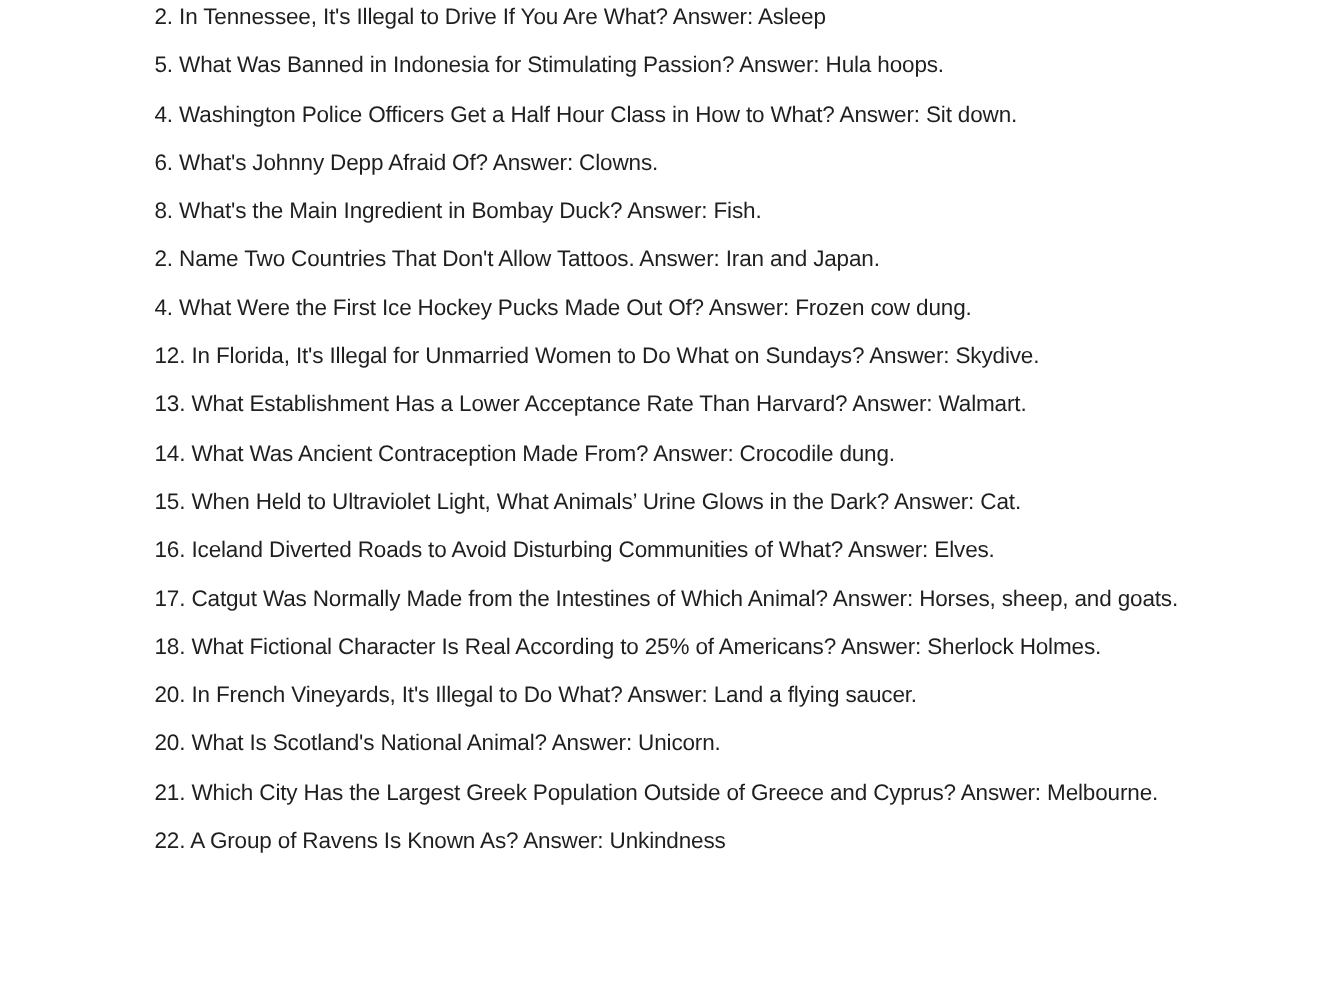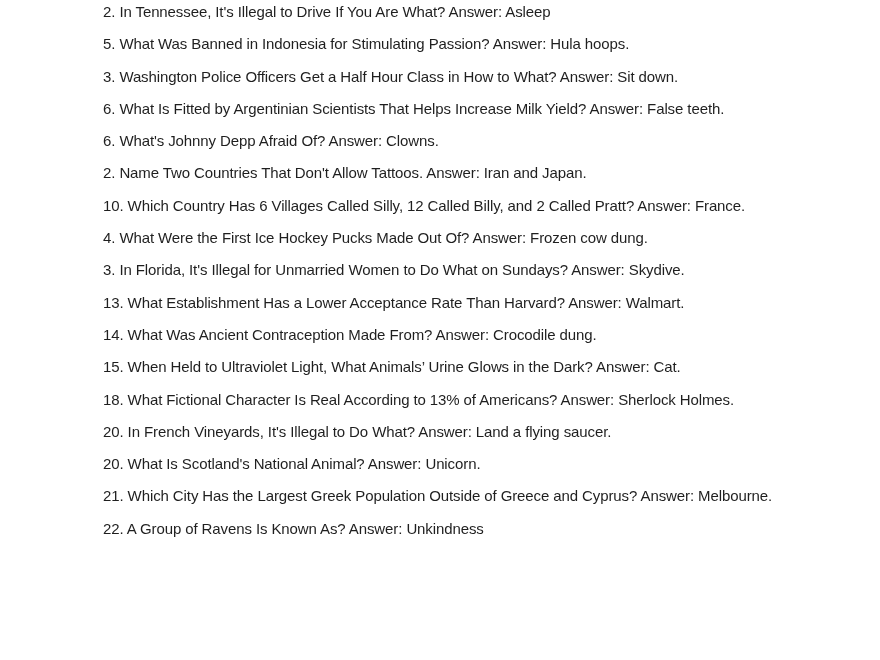--- a/index.html
+++ b/index.html
@@ -36,29 +36,30 @@
     white-space: nowrap;
   }
 </style>
 </head>
 <body style="background: rgb(255, 255, 255);">
 
 <main class="page">
   <ol class="qlist" id="question-list" style="color: rgb(31, 31, 31);">
       <li class="qitem">2. In Tennessee, It's Illegal to Drive If You Are What? Answer: Asleep</li>
       <li class="qitem">5. What Was Banned in Indonesia for Stimulating Passion? Answer: Hula hoops.</li>
-      <li class="qitem">3. Washington Police Officers Get a Half Hour Class in How to What? Answer: Sit down.</li>
-      <li class="qitem">6. What Is Fitted by Argentinian Scientists That Helps Increase Milk Yield? Answer: False teeth.</li>
+      <li class="qitem">4. Washington Police Officers Get a Half Hour Class in How to What? Answer: Sit down.</li>
       <li class="qitem">6. What's Johnny Depp Afraid Of? Answer: Clowns.</li>
+      <li class="qitem">8. What's the Main Ingredient in Bombay Duck? Answer: Fish.</li>
       <li class="qitem">2. Name Two Countries That Don't Allow Tattoos. Answer: Iran and Japan.</li>
-      <li class="qitem">10. Which Country Has 6 Villages Called Silly, 12 Called Billy, and 2 Called Pratt? Answer: France.</li>
       <li class="qitem">4. What Were the First Ice Hockey Pucks Made Out Of? Answer: Frozen cow dung.</li>
-      <li class="qitem">3. In Florida, It's Illegal for Unmarried Women to Do What on Sundays? Answer: Skydive.</li>
+      <li class="qitem">12. In Florida, It's Illegal for Unmarried Women to Do What on Sundays? Answer: Skydive.</li>
       <li class="qitem">13. What Establishment Has a Lower Acceptance Rate Than Harvard? Answer: Walmart.</li>
       <li class="qitem">14. What Was Ancient Contraception Made From? Answer: Crocodile dung.</li>
       <li class="qitem">15. When Held to Ultraviolet Light, What Animals’ Urine Glows in the Dark? Answer: Cat.</li>
-      <li class="qitem">18. What Fictional Character Is Real According to 13% of Americans? Answer: Sherlock Holmes.</li>
+      <li class="qitem">16. Iceland Diverted Roads to Avoid Disturbing Communities of What? Answer: Elves.</li>
+      <li class="qitem">17. Catgut Was Normally Made from the Intestines of Which Animal? Answer: Horses, sheep, and goats.</li>
+      <li class="qitem">18. What Fictional Character Is Real According to 25% of Americans? Answer: Sherlock Holmes.</li>
       <li class="qitem">20. In French Vineyards, It's Illegal to Do What? Answer: Land a flying saucer.</li>
       <li class="qitem">20. What Is Scotland's National Animal? Answer: Unicorn.</li>
       <li class="qitem">21. Which City Has the Largest Greek Population Outside of Greece and Cyprus? Answer: Melbourne.</li>
       <li class="qitem">22. A Group of Ravens Is Known As? Answer: Unkindness</li>
     </ol>
 </main>
 
 </body></html>

